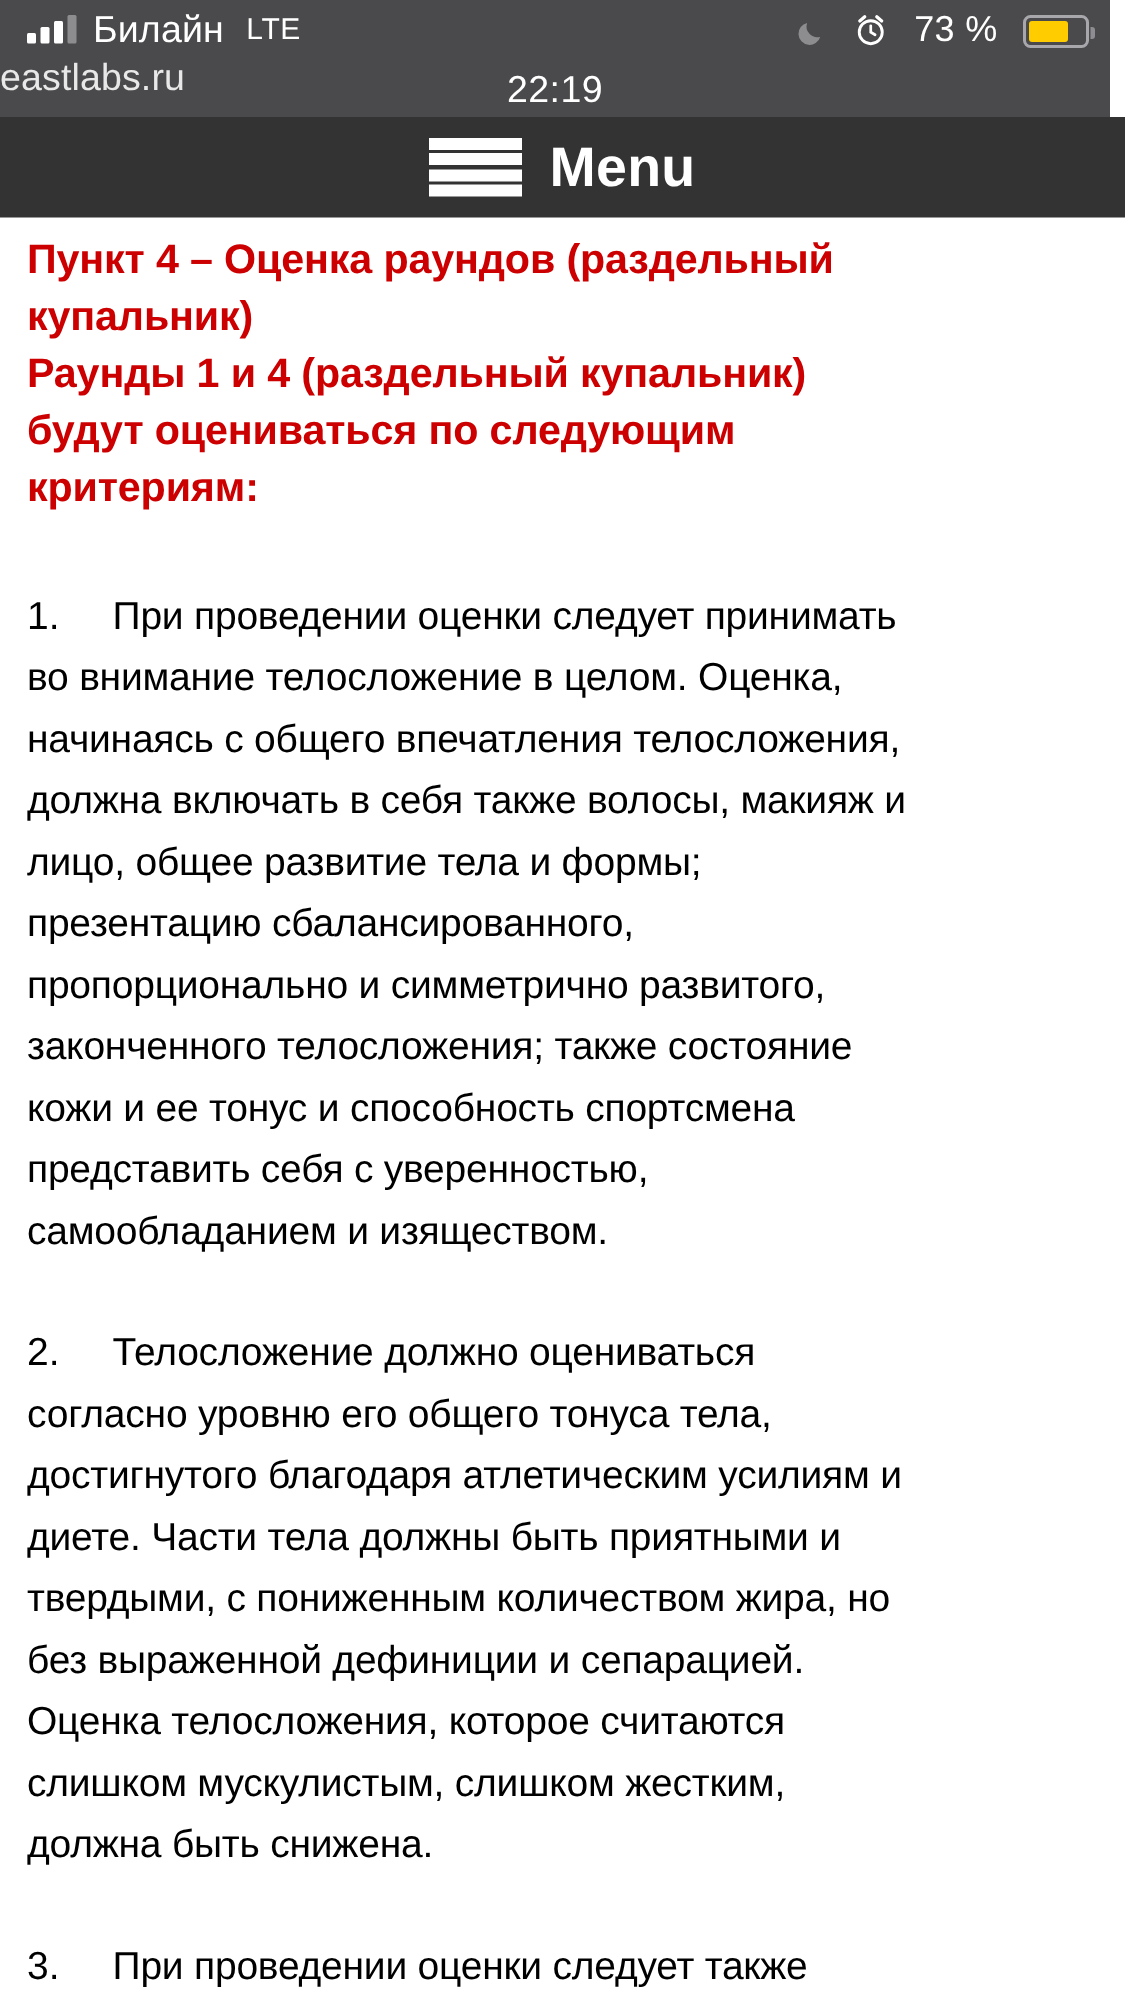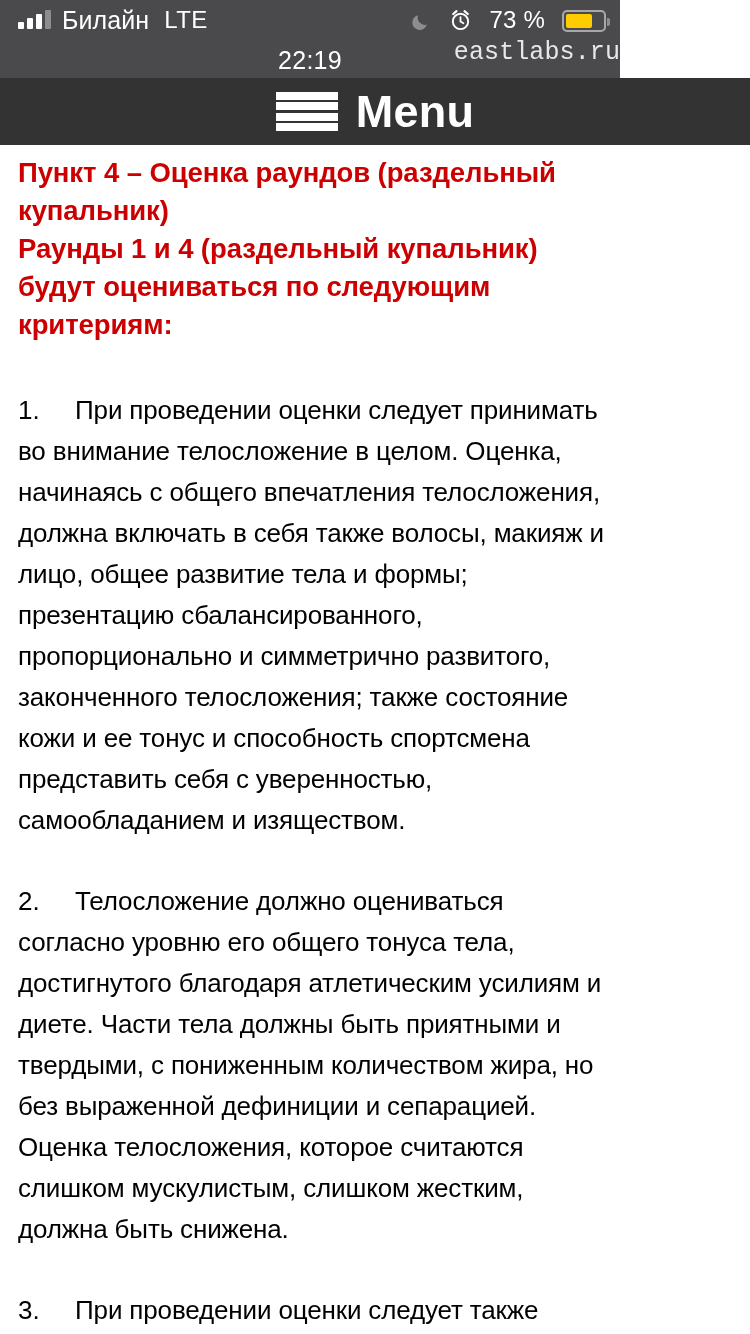--- a/index.html
+++ b/index.html
@@ -11,21 +11,21 @@
     height: 1334px;
     background: #ffffff;
     font-family: "Liberation Sans", "DejaVu Sans", sans-serif;
     overflow: hidden;
     -webkit-font-smoothing: antialiased;
   }
 
   
   .browser-chrome {
     background: #4a4a4c;
-    width: 620px;
+    width: 740px;
     height: 78px;
     position: relative;
   }
   .status-bar {
     height: 40px;
     display: flex;
     align-items: center;
     justify-content: space-between;
     padding: 0 14px 0 18px;
     box-sizing: border-box;
@@ -55,21 +55,21 @@
   .signal-bars i:nth-child(4) { height: 19px; background: #8d8d90; }
 
   .carrier-name {
     color: #ffffff;
     font-size: 25px;
     letter-spacing: 0.1px;
     line-height: 1;
   }
   .network-type {
     color: #ffffff;
-    font-size: 24px;
+    font-size: 20px;
     letter-spacing: 0.4px;
     line-height: 1;
     margin-left: 4px;
   }
   .status-center {
     position: absolute;
     left: 0;
     right: 0;
     top: 0;
     height: 40px;
@@ -126,22 +126,21 @@
   .battery-fill {
     height: 100%;
     background: #ffcc00;
     border-radius: 2px;
   }
 
   .url-row {
     height: 38px;
     display: flex;
     align-items: flex-start;
-    justify-content: flex-end;
-    font-family: Liberation Mono, monospace;
+    justify-content: flex-start;
   }
   .url-text {
     color: #e8e8e8;
     font-size: 25px;
     line-height: 1;
     letter-spacing: 0.1px;
   }
 
   
   .menu-bar {
@@ -162,21 +161,21 @@
     box-sizing: border-box;
   }
   .hamburger-icon span {
     display: block;
     height: 8px;
     background: #ffffff;
     width: 100%;
   }
   .menu-label {
     color: #ffffff;
-    font-size: 45px;
+    font-size: 37px;
     font-weight: bold;
     line-height: 1;
     letter-spacing: 0.2px;
   }
 
   
   .content {
     padding: 0 18px;
     box-sizing: border-box;
     width: 630px;

